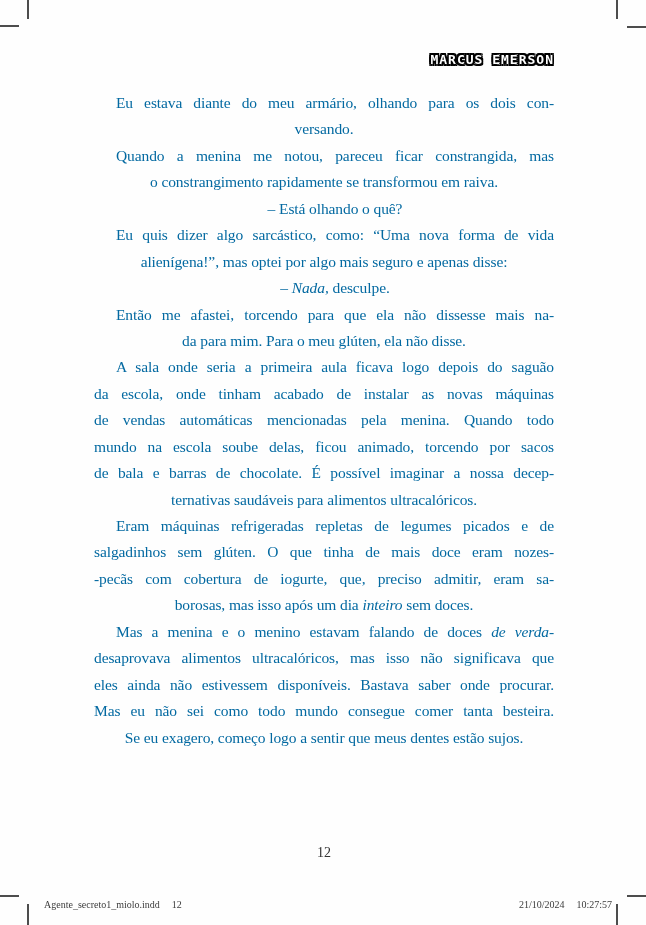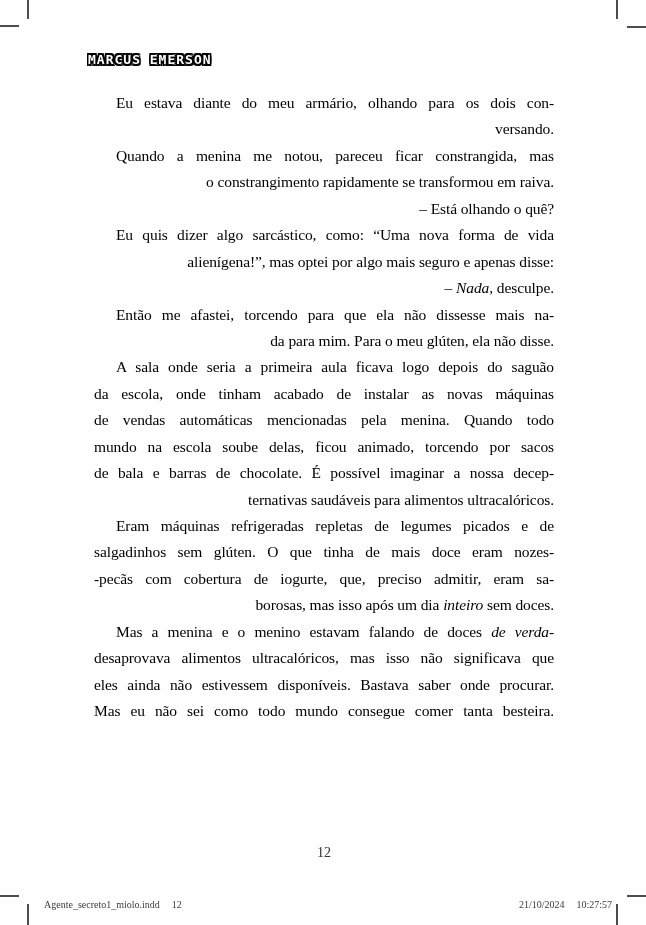--- a/index.html
+++ b/index.html
@@ -8,46 +8,46 @@
     width: 646px;
     height: 925px;
     background: #fefefe;
     overflow: hidden;
     font-family: "Liberation Serif", serif;
   }
 
   
   #running-header {
     position: absolute;
-    left: 88px;
+    left: 94px;
     top: 52px;
     width: 460px;
-    text-align: left;
+    text-align: right;
     font-family: "DejaVu Sans Mono", monospace;
     font-weight: 700;
     font-size: 13px;
     letter-spacing: 1px;
     color: #ffffff;
     text-shadow:
       -1.6px 0 #000, 1.6px 0 #000, 0 -1.6px #000, 0 1.6px #000,
       -1.6px -1.6px #000, 1.6px -1.6px #000, -1.6px 1.6px #000, 1.6px 1.6px #000;
   }
 
   
   #page-body {
     position: absolute;
     left: 94px;
     top: 90px;
     width: 460px;
     font-size: 15.5px;
     line-height: 26.45px;
     letter-spacing: -0.1px;
-    color: #000000;
+    color: #0369a1;
   }
-  .line { height: 26.45px; white-space: normal; text-align: right; }
+  .line { height: 26.45px; white-space: normal; text-align: center; }
   .line.just { text-align: justify; text-align-last: justify; }
   .line.indent { padding-left: 22px; }
   .it { font-style: italic; }
 
   
   #page-number {
     position: absolute;
     left: 94px;
     top: 845px;
     width: 460px;
@@ -107,20 +107,21 @@
       <div class="line just"><span>de bala e barras de chocolate. É possível imaginar a nossa decep-</span></div>
       <div class="line"><span>ternativas saudáveis para alimentos ultracalóricos.</span></div>
       <div class="line just indent"><span>Eram máquinas refrigeradas repletas de legumes picados e de</span></div>
       <div class="line just"><span>salgadinhos sem glúten. O que tinha de mais doce eram nozes-</span></div>
       <div class="line just"><span>-pecãs com cobertura de iogurte, que, preciso admitir, eram sa-</span></div>
       <div class="line"><span>borosas, mas isso após um dia </span><span class="it">inteiro</span><span> sem doces.</span></div>
       <div class="line just indent"><span>Mas a menina e o menino estavam falando de doces </span><span class="it">de verda-</span></div>
       <div class="line just"><span>desaprovava alimentos ultracalóricos, mas isso não significava que</span></div>
       <div class="line just"><span>eles ainda não estivessem disponíveis. Bastava saber onde procurar.</span></div>
       <div class="line just"><span>Mas eu não sei como todo mundo consegue comer tanta besteira.</span></div>
+      <div class="line"><span>Se eu exagero, começo logo a sentir que meus dentes estão sujos.</span></div>
     </div>
 
   <div id="page-number">12</div>
 
   <div id="footer-left" class="footer-text">
     <span>Agente_secreto1_miolo.indd</span><span class="footer-gap"></span><span>12</span>
   </div>
 
   <div id="footer-right" class="footer-text">
     <span>21/10/2024</span><span class="footer-gap"></span><span>10:27:57</span>

